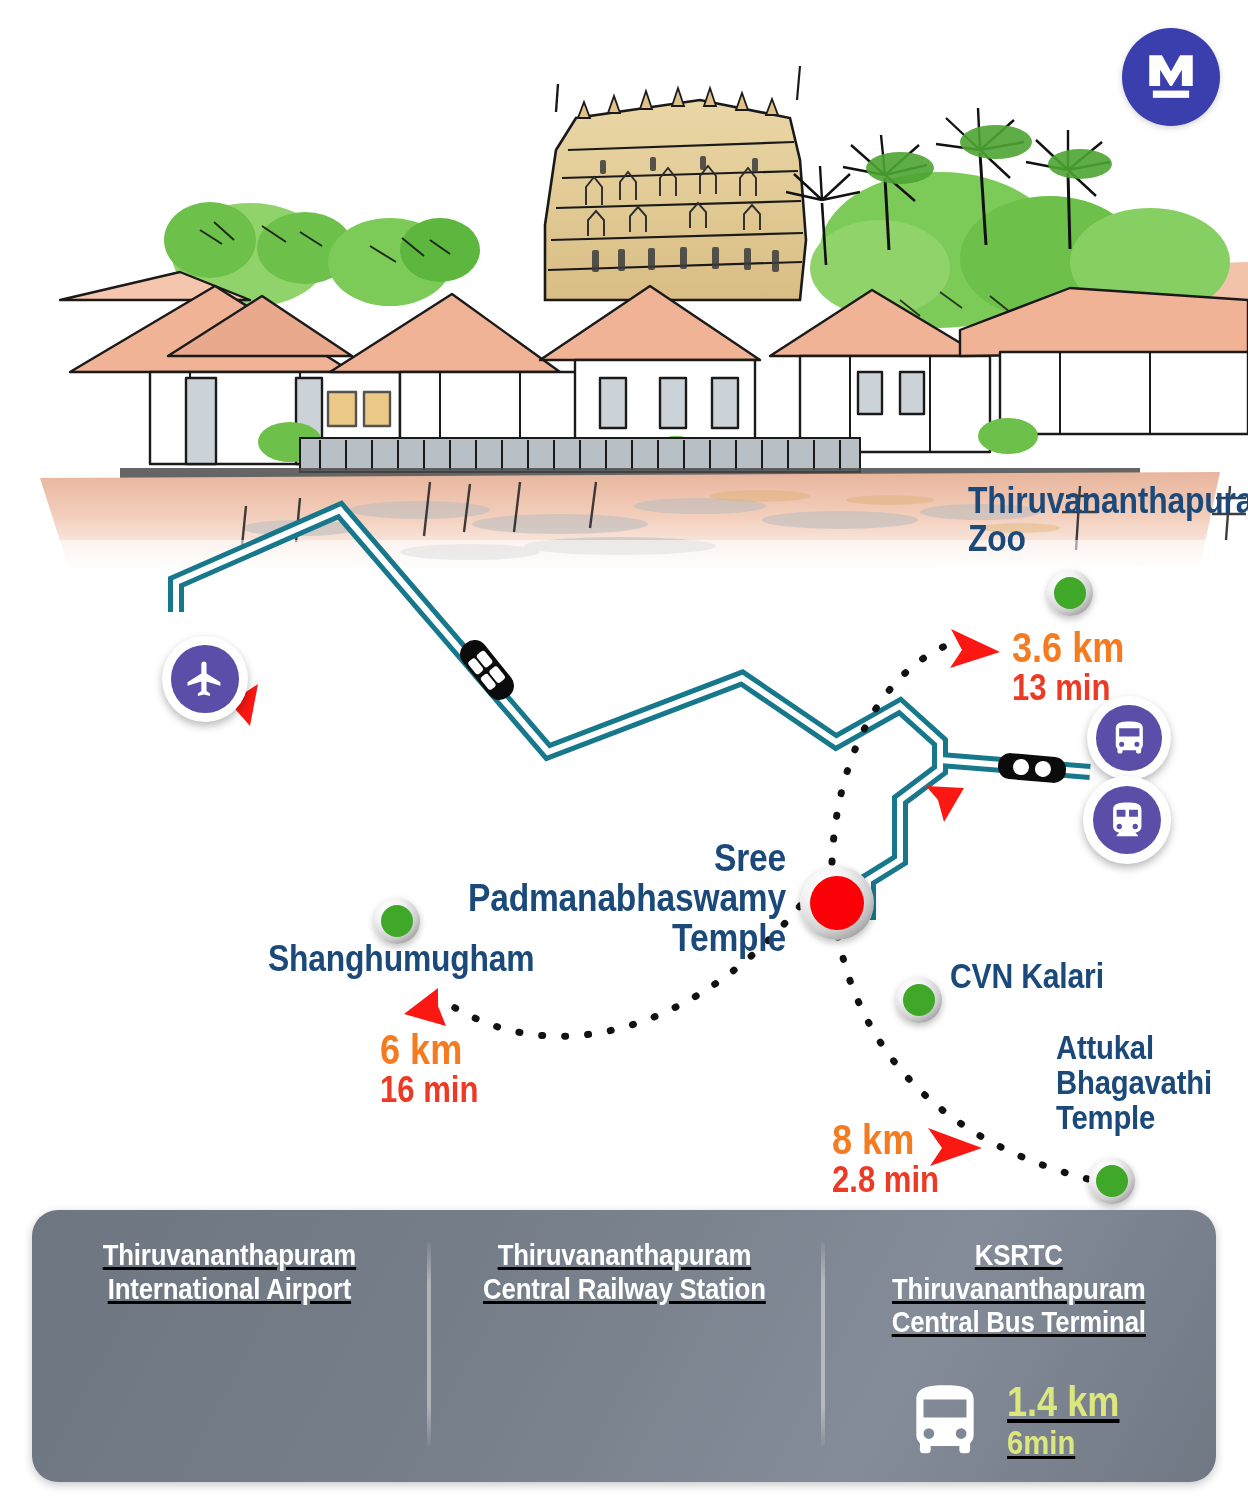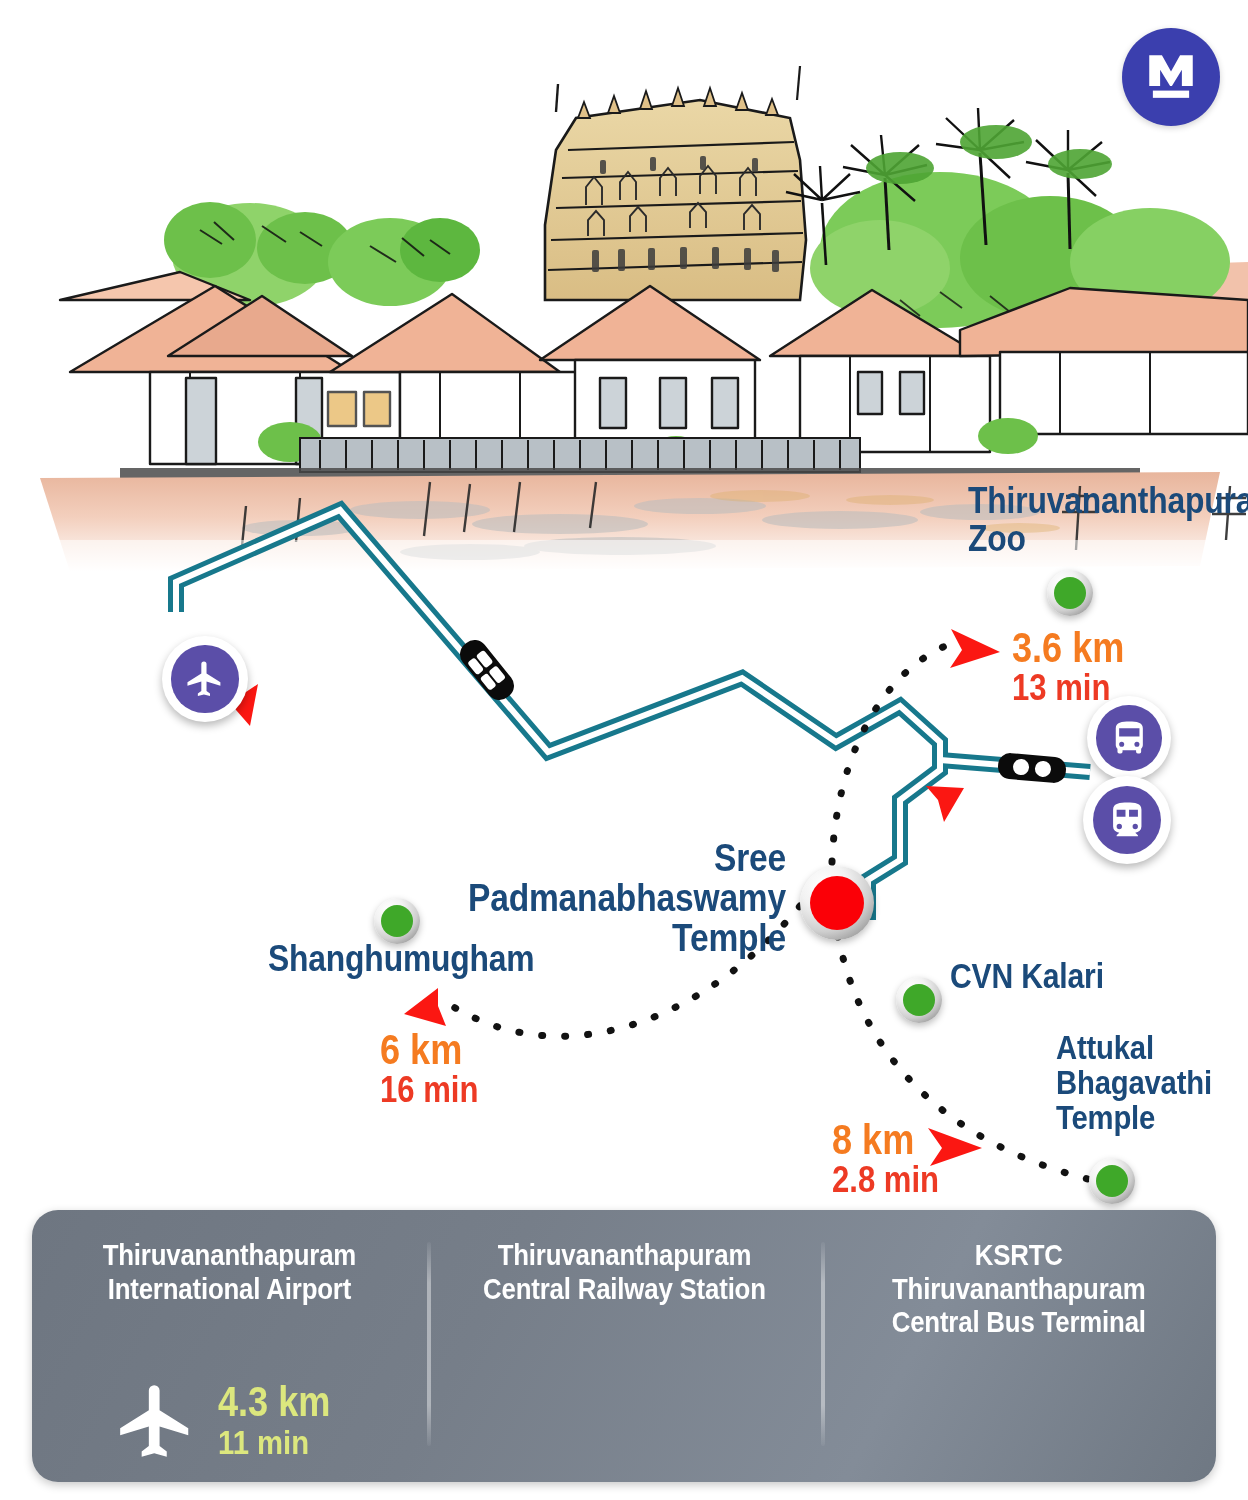--- a/index.html
+++ b/index.html
@@ -79,20 +79,21 @@
 
   
   .bar {
     position:absolute; left:32px; bottom:18px;
     width:1184px; height:272px;
     border-radius:26px;
     background:linear-gradient(118deg,#6e7681 0%, #767e89 38%, #838c98 72%, #6f7883 100%);
     display:flex; align-items:stretch;
     box-shadow:0 3px 10px rgba(0,0,0,.22);
     overflow:hidden;
+    text-decoration:underline;
   }
   .cell {
     flex:1; position:relative;
     display:flex; flex-direction:column;
     align-items:center; justify-content:flex-start;
     padding:28px 10px 18px;
   }
   .cell + .cell::before {
     content:""; position:absolute; left:0; top:32px; bottom:36px;
     width:4px; border-radius:3px;
@@ -424,39 +425,39 @@
   <div class="dist" style="left:832px; top:1118px; font-size:43px;">
     <span class="km">8 km</span>
     <span class="mn" style="font-size:37px;">2.8 min</span>
   </div>
 
   <div class="bar">
 
     <div class="cell">
       <h3>Thiruvananthapuram
 International Airport</h3>
-      <div class="cellrow">
-        <span class="ico">
-          <svg viewBox="0 0 24 24">
-              <path d="M21 16v-2l-8-5V3.5A1.5 1.5 0 0 0 11.5 2A1.5 1.5 0 0 0 10 3.5V9l-8 5v2l8-2.5V19l-2 1.5V22l3.5-1l3.5 1v-1.5L13 19v-5.5z"></path>
-            </svg>
-        </span>
-        <span class="nums">
-          <span class="km">4.3 km</span>
-          <span class="mn">11 min</span>
-        </span>
-      </div>
     </div>
 
     <div class="cell">
       <h3>Thiruvananthapuram
 Central Railway Station</h3>
     </div>
 
     <div class="cell">
       <h3>KSRTC
 Thiruvananthapuram
 Central Bus Terminal</h3>
+      <div class="cellrow">
+        <span class="ico">
+          <svg viewBox="0 0 24 24">
+              <path d="M4 16c0 .88.39 1.67 1 2.22V20a1 1 0 0 0 1 1h1a1 1 0 0 0 1-1v-1h8v1a1 1 0 0 0 1 1h1a1 1 0 0 0 1-1v-1.78c.61-.55 1-1.34 1-2.22V6c0-3.5-3.58-4-8-4s-8 .5-8 4zm3.5 1A1.5 1.5 0 0 1 6 15.5A1.5 1.5 0 0 1 7.5 14A1.5 1.5 0 0 1 9 15.5A1.5 1.5 0 0 1 7.5 17m9 0a1.5 1.5 0 0 1-1.5-1.5a1.5 1.5 0 0 1 1.5-1.5a1.5 1.5 0 0 1 1.5 1.5a1.5 1.5 0 0 1-1.5 1.5m1.5-6H6V6h12z"></path>
+            </svg>
+        </span>
+        <span class="nums">
+          <span class="km">1.4 km</span>
+          <span class="mn">6min</span>
+        </span>
+      </div>
     </div>
 
   </div>
 
 </div>
 
 </body></html>

